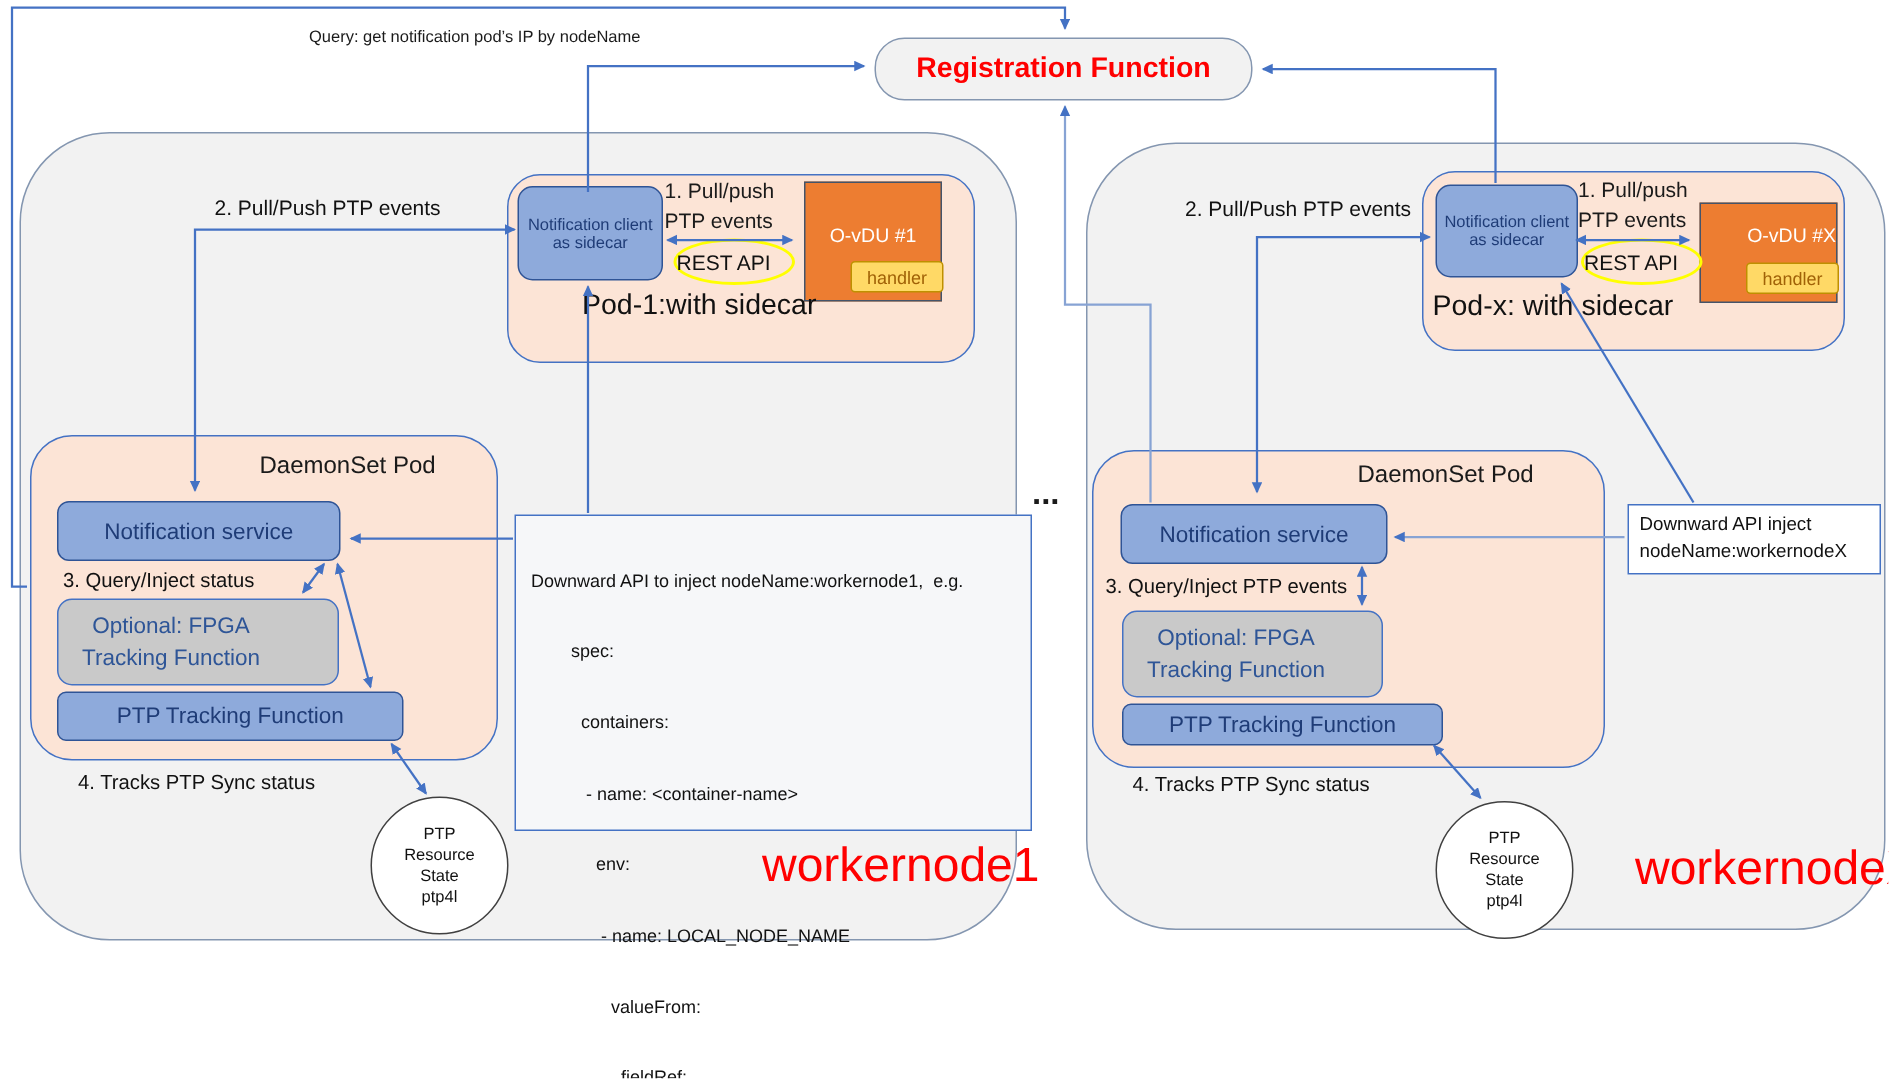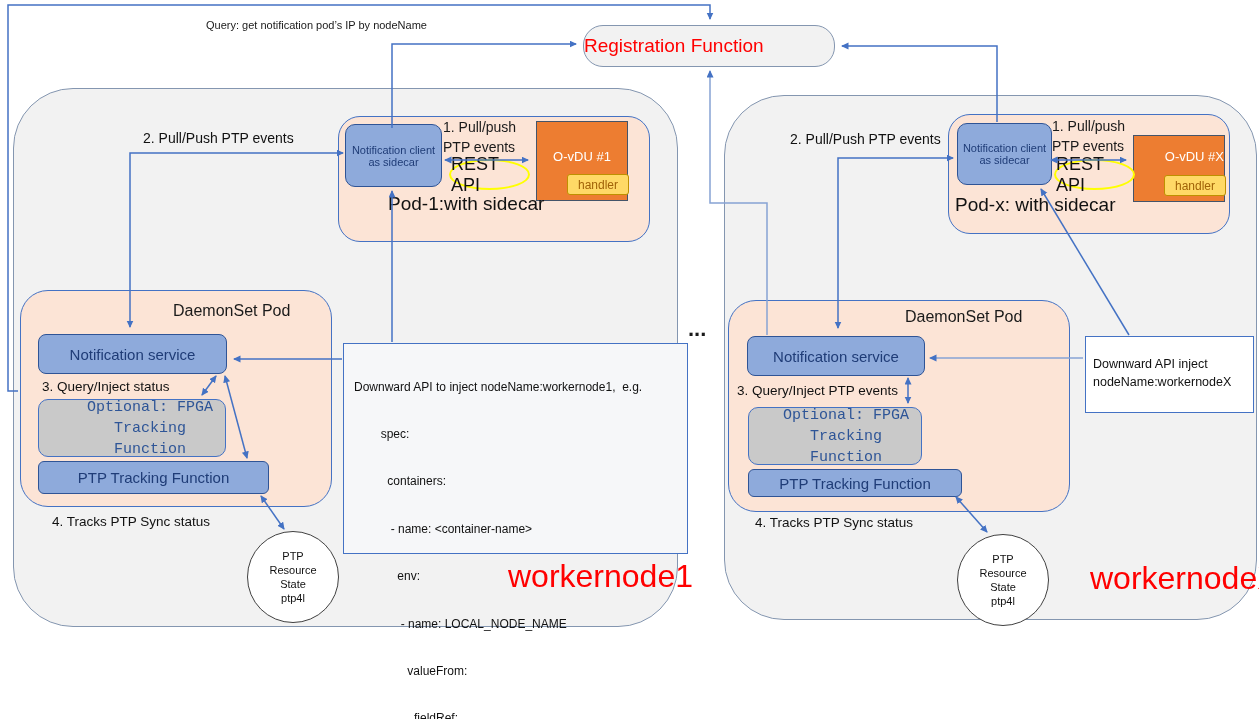--- a/index.html
+++ b/index.html
@@ -4,40 +4,40 @@
 <style>
   html,body{margin:0;padding:0;background:#fff;}
   #canvas{position:relative;width:1259px;height:719px;background:#ffffff;overflow:hidden;
           font-family:"Liberation Sans","DejaVu Sans",sans-serif;color:#1a1a1a;}
   .abs{position:absolute;}
   .node{background:#f2f2f2;border:1.6px solid #8496b0;border-radius:60px;z-index:1;}
   .peach{background:#fce4d6;border:1.5px solid #4472c4;z-index:2;}
   .bluebox{background:#8eaadb;border:1.6px solid #2f5496;color:#1f3c77;z-index:3;
            display:flex;align-items:center;justify-content:center;text-align:center;}
   .graybox{background:#c9c9c9;border:1.6px solid #4472c4;color:#2e5597;z-index:3;
-           display:flex;align-items:center;justify-content:flex-end;text-align:center;font-family:Liberation Mono, monospace;}
+           display:flex;align-items:center;justify-content:flex-start;text-align:center;}
   .lbl{z-index:4;white-space:nowrap;}
   .podtitle{font-size:19px;color:#111;z-index:4;}
   .redtxt{color:#ff0000;}
   .ovdu{background:#ed7d31;border:1.6px solid #44546a;color:#ffffff;z-index:3;font-size:13px;}
   .handler{position:absolute;left:5px;bottom:5px;width:60px;height:19px;background:#ffd966;
            border:1.2px solid #bf9000;border-radius:3px;color:#a16207;font-size:12px;
            display:flex;align-items:center;justify-content:center;margin-left:25px;}
   .restellipse{border:2.6px solid #ffff00;border-radius:50%;background:transparent;z-index:4;
-           display:flex;align-items:center;justify-content:center;font-size:18px;color:#111;}
+           display:flex;align-items:center;justify-content:flex-start;font-size:14px;color:#111;}
   .circle{background:#ffffff;border:1.6px solid #404040;border-radius:50%;z-index:4;
            display:flex;flex-direction:column;align-items:center;justify-content:center;
            font-size:11px;line-height:1.28;color:#111;}
   .codebox{background:#f6f7f9;border:1.4px solid #4472c4;z-index:3;padding:4px 10px;
            font-size:12px;line-height:15.8px;white-space:pre;color:#111;}
-  .apibox{background:#ffffff;border:1.4px solid #4472c4;z-index:3;padding:18px 7px;
+  .apibox{background:#ffffff;border:1.4px solid #4472c4;z-index:3;padding:3px 7px;
            font-size:12.5px;line-height:1.45;color:#111;}
   .regbox{background:#f2f2f2;border:1.6px solid #8496b0;border-radius:20px;z-index:4;
-           display:flex;align-items:center;justify-content:flex-start;
-           font-size:19px;font-weight:normal;color:#ff0000;}
+           display:flex;align-items:center;justify-content:center;
+           font-size:19px;font-weight:bold;color:#ff0000;}
   #wires{position:absolute;left:0;top:0;z-index:6;pointer-events:none;}
   .step{font-size:13.5px;color:#111;z-index:4;white-space:nowrap;}
   .nodename{font-size:32px;z-index:4;white-space:nowrap;}
 </style>
 </head>
 <body>
 
 <div id="canvas">
 
   <div class="abs lbl" style="left:206px;top:19px;font-size:11px;text-align:right;">Query: get notification pod’s IP by nodeName</div>

